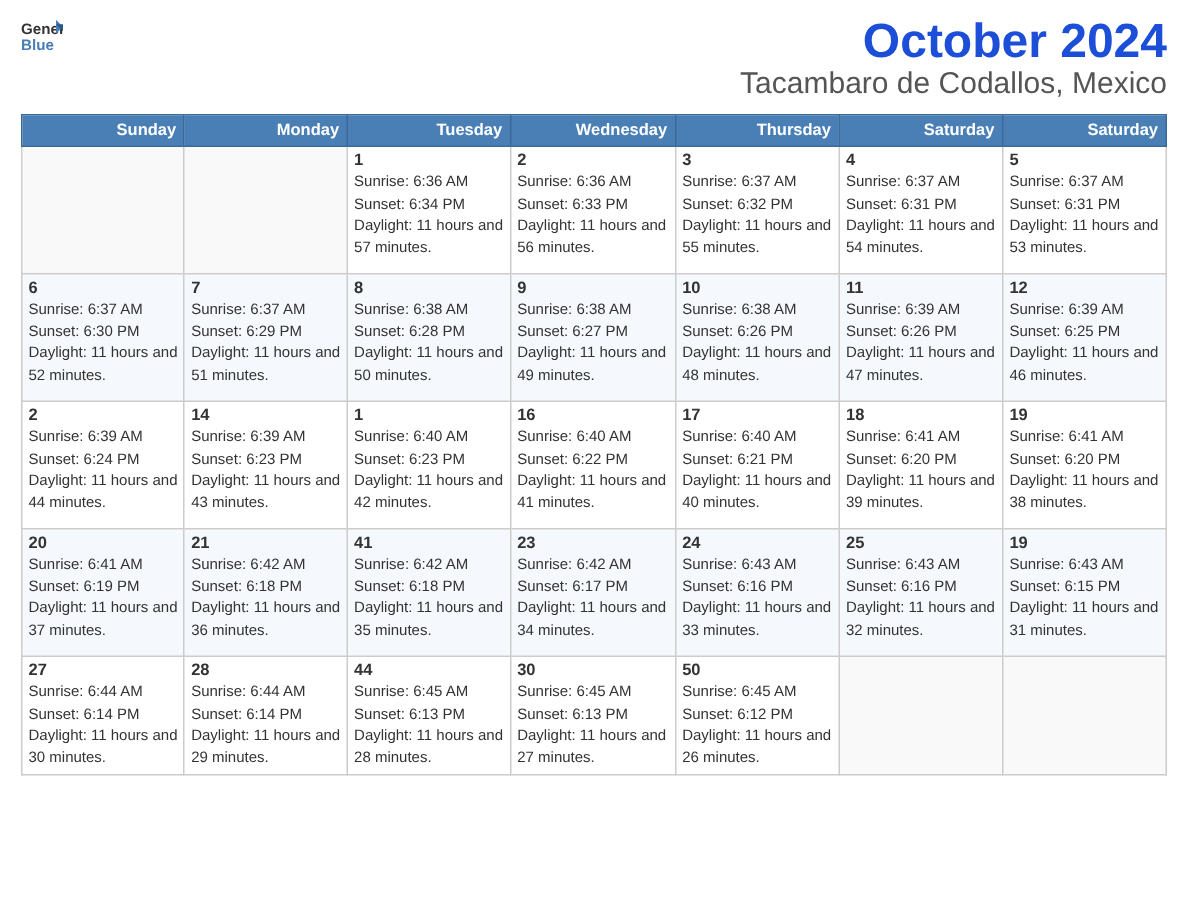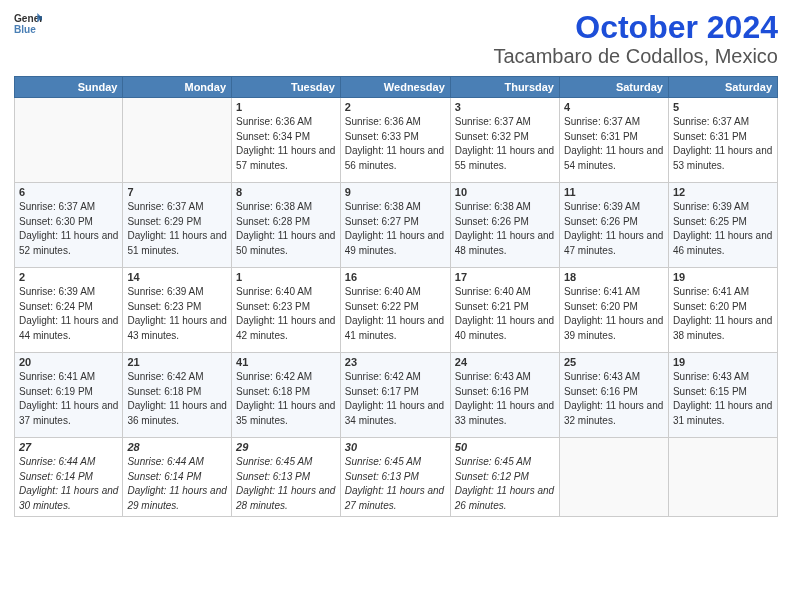--- a/index.html
+++ b/index.html
@@ -80,21 +80,20 @@
     .day-info {
       font-size: 10px;
       color: #333;
       line-height: 1.45;
     }
     .empty-cell {
       background: #f9f9f9 !important;
     }
     .last-row td {
       height: 75px;
-      font-style: italic;
     }
   </style>
 </head>
 <body>
 
 <div class="container">
   <div class="header">
     <div class="logo">
       <svg class="logo-icon" viewBox="0 0 36 36">
         <text x="0" y="16" font-size="13" font-weight="bold" fill="#333">General</text>
@@ -239,21 +238,21 @@
         <tr class="last-row">
           <td>
             <span class="day-num">27</span>
             <div class="day-info">Sunrise: 6:44 AM<br>Sunset: 6:14 PM<br>Daylight: 11 hours and 30 minutes.</div>
           </td>
           <td>
             <span class="day-num">28</span>
             <div class="day-info">Sunrise: 6:44 AM<br>Sunset: 6:14 PM<br>Daylight: 11 hours and 29 minutes.</div>
           </td>
           <td>
-            <span class="day-num">29</span>
+            <span class="day-num">44</span>
             <div class="day-info">Sunrise: 6:45 AM<br>Sunset: 6:13 PM<br>Daylight: 11 hours and 28 minutes.</div>
           </td>
           <td>
             <span class="day-num">30</span>
             <div class="day-info">Sunrise: 6:45 AM<br>Sunset: 6:13 PM<br>Daylight: 11 hours and 27 minutes.</div>
           </td>
           <td>
             <span class="day-num">50</span>
             <div class="day-info">Sunrise: 6:45 AM<br>Sunset: 6:12 PM<br>Daylight: 11 hours and 26 minutes.</div>
           </td>

